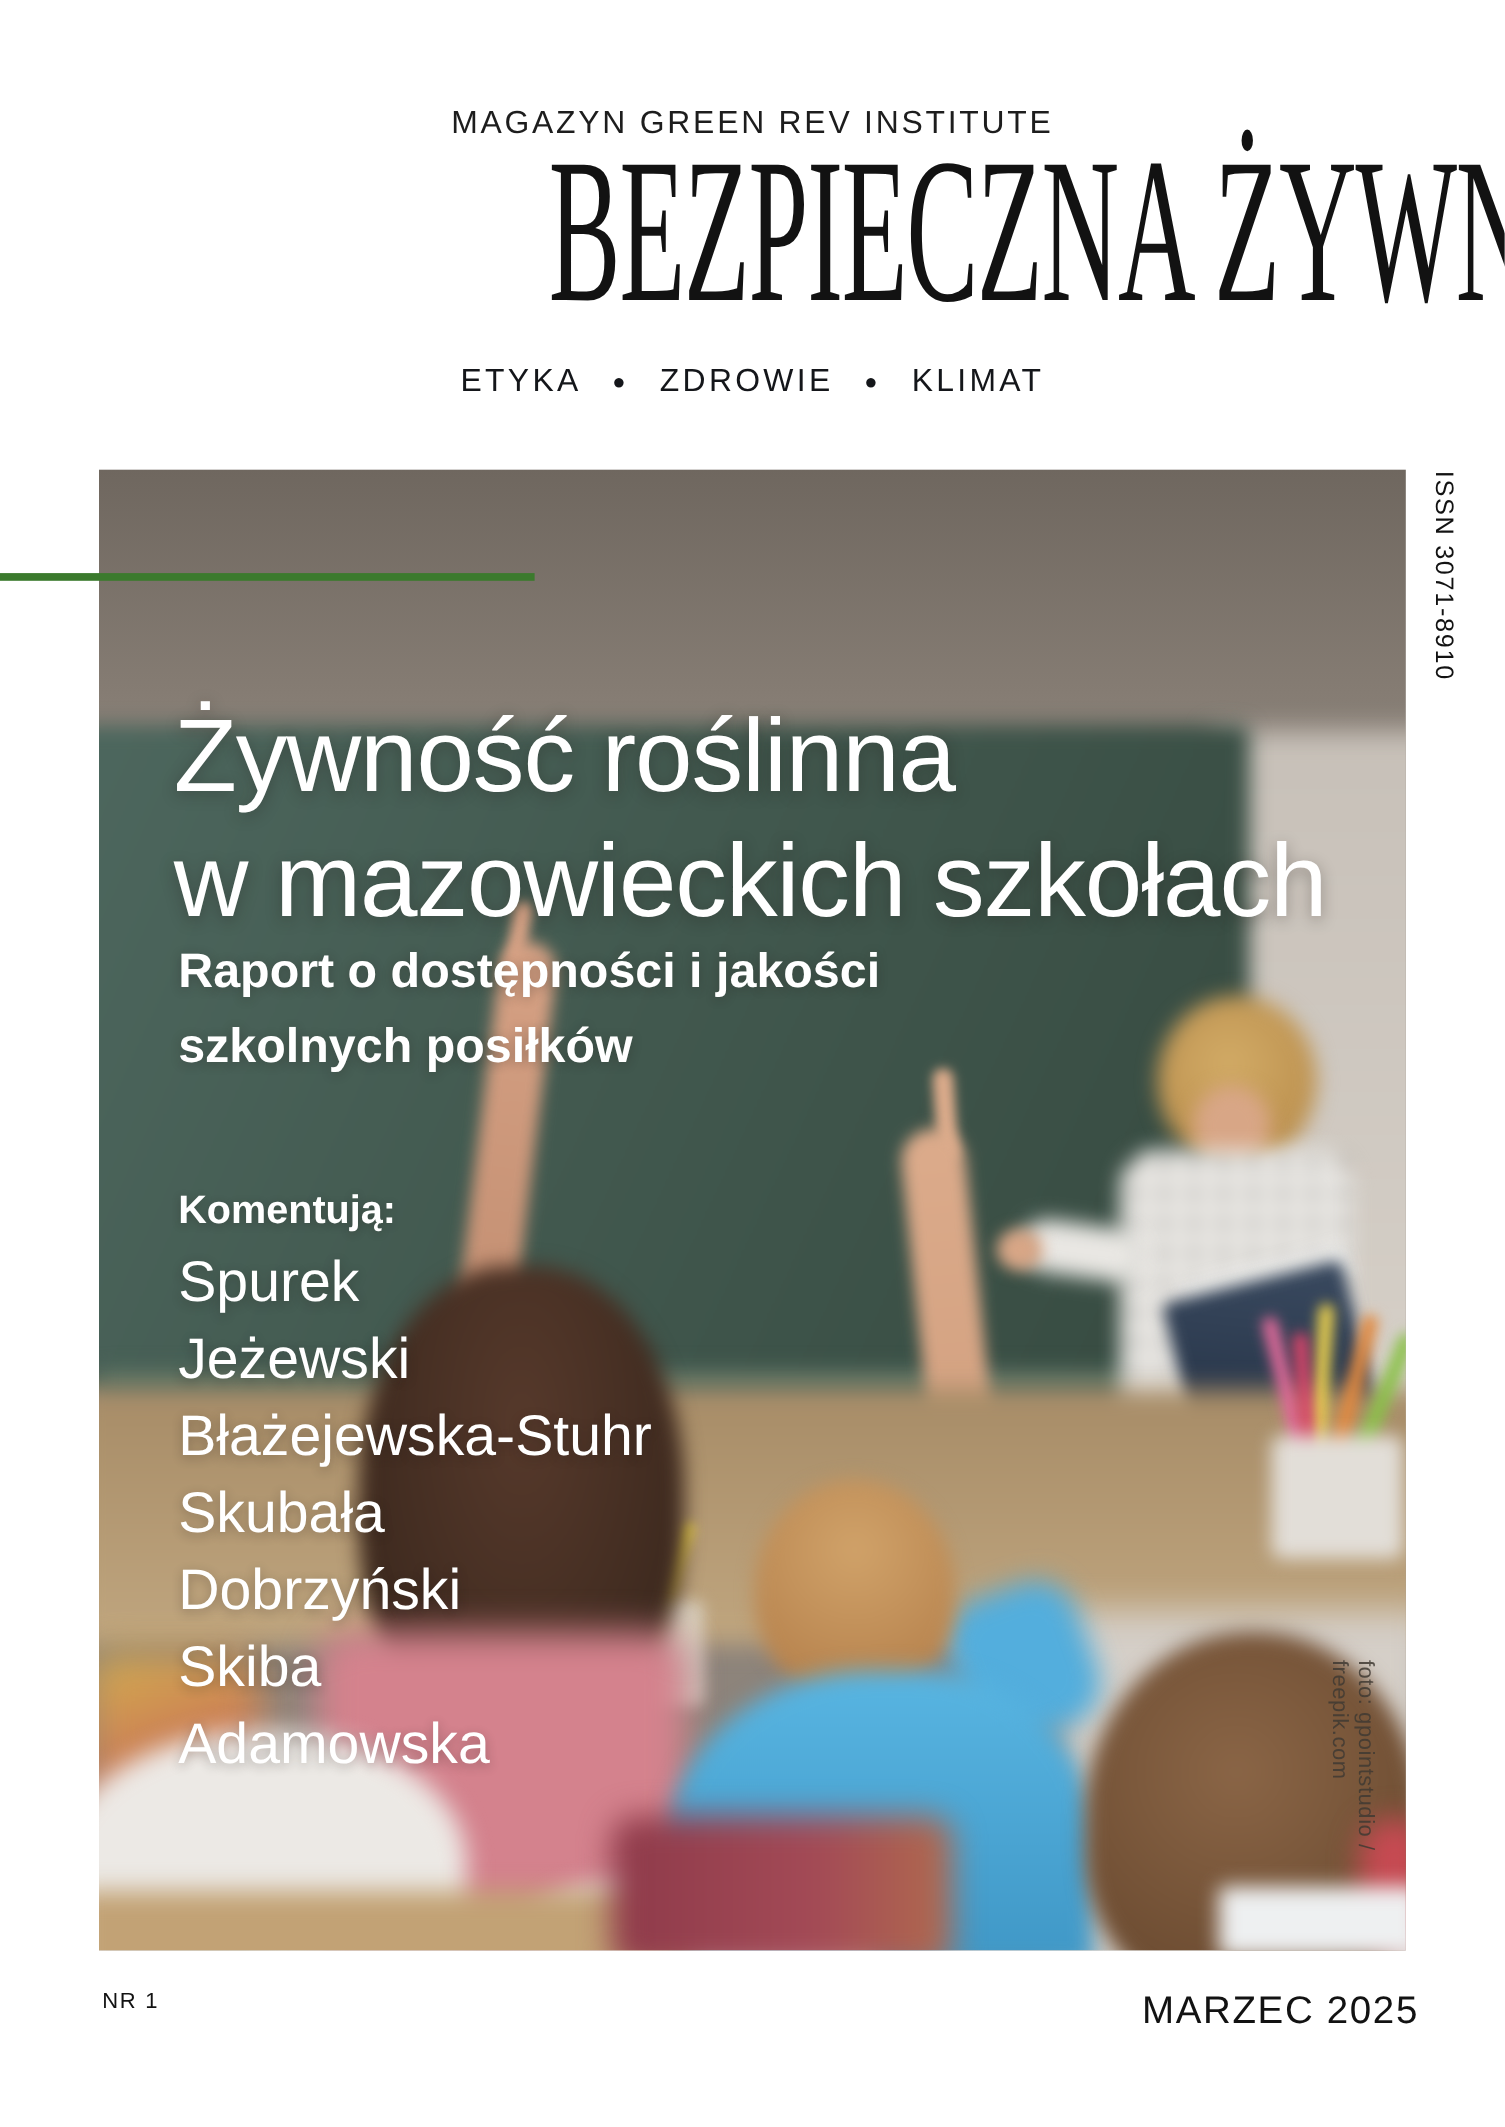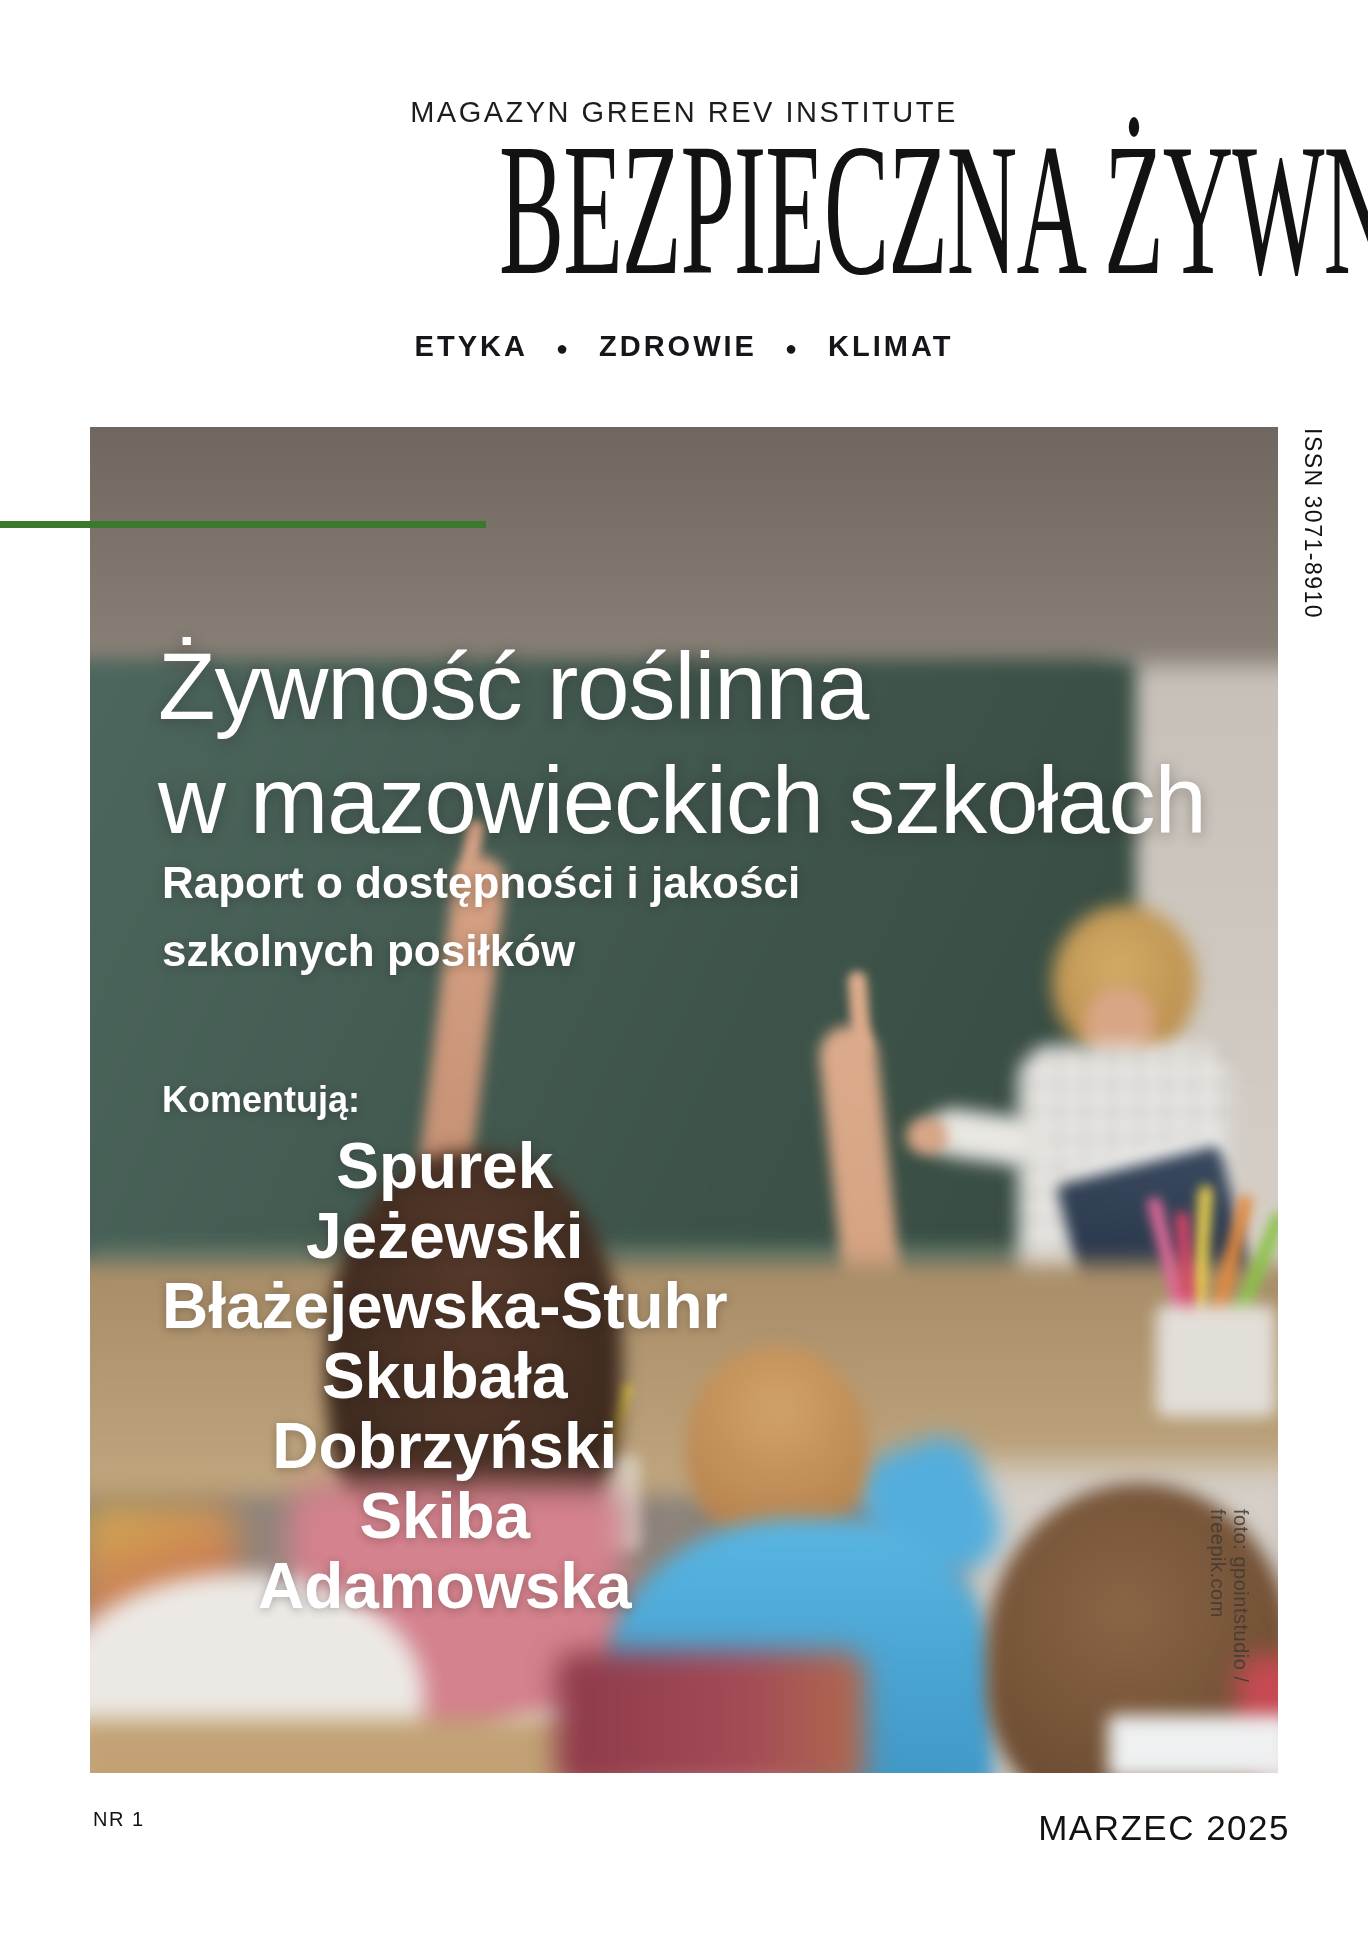--- a/index.html
+++ b/index.html
@@ -14,21 +14,21 @@
   }
   .title-wrap{position:absolute;top:116px;left:0;width:100%;text-align:center;}
   .title{
     display:inline-block;font-family:"Liberation Serif","DejaVu Serif",serif;
     font-size:188px;line-height:1.0;color:#121212;white-space:nowrap;
     transform:scaleX(0.52);transform-origin:50% 50%;letter-spacing:-2px;font-weight:400;
   }
   .tagline{
     position:absolute;top:330px;left:0;width:100%;
     display:flex;justify-content:center;align-items:center;gap:28px;
-    font-size:29px;letter-spacing:3px;color:#14161a;font-weight:700;
+    font-size:29px;letter-spacing:3px;color:#14161a;font-weight:400;
   }
   .tagline .bullet{font-size:20px;line-height:1;transform:translateY(1px);}
   .issn{
     position:absolute;top:428px;left:1299px;
     writing-mode:vertical-rl;font-size:23px;letter-spacing:1.5px;color:#121212;
   }
   
   .green-line{position:absolute;left:0;top:521px;width:486px;height:7px;background:#3b7a2d;z-index:5;}
   
   .photo{
@@ -117,23 +117,22 @@
     position:absolute;left:72px;top:422px;color:#ffffff;font-weight:700;
     font-size:44px;line-height:68px;letter-spacing:0;
     text-shadow:0 2px 10px rgba(35,30,25,0.3);white-space:nowrap;
   }
   .commentators-label{
     position:absolute;left:72px;top:652px;color:#ffffff;font-weight:700;
     font-size:36px;text-shadow:0 2px 8px rgba(35,30,25,0.3);
   }
   .commentators{
     position:absolute;left:72px;top:704px;margin:0;padding:0;list-style:none;
-    color:#ffffff;font-weight:700;font-size:64px;line-height:70px;
+    color:#ffffff;font-weight:400;font-size:52px;line-height:70px;
     text-shadow:0 2px 10px rgba(35,30,25,0.3);
-    text-align:center;
   }
   .photo-credit{
     position:absolute;right:26px;top:1082px;writing-mode:vertical-rl;
     font-size:20px;color:rgba(64,57,50,0.85);letter-spacing:0.5px;
   }
   
   .footer-left{position:absolute;left:93px;top:1808px;font-size:20px;letter-spacing:1.5px;color:#121212;}
   .footer-right{position:absolute;right:78px;top:1808px;font-size:35px;letter-spacing:1.5px;color:#121212;}
 </style>
 </head>

